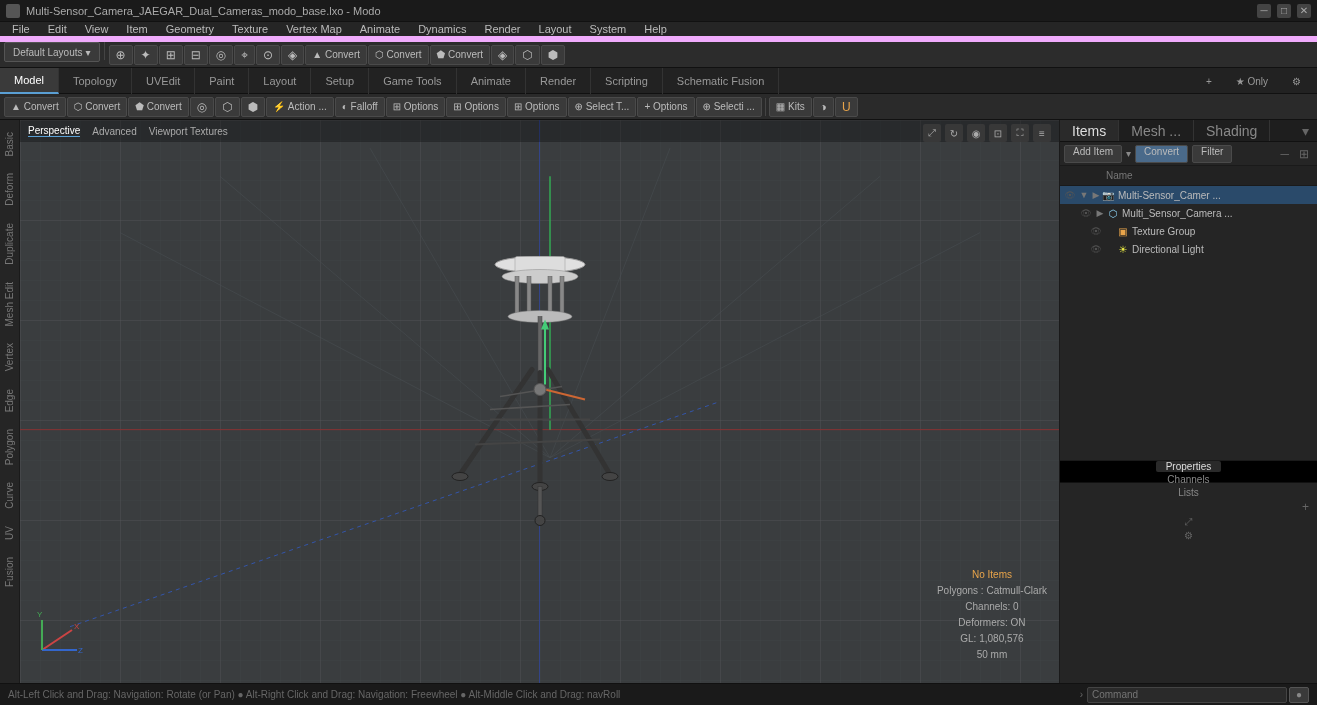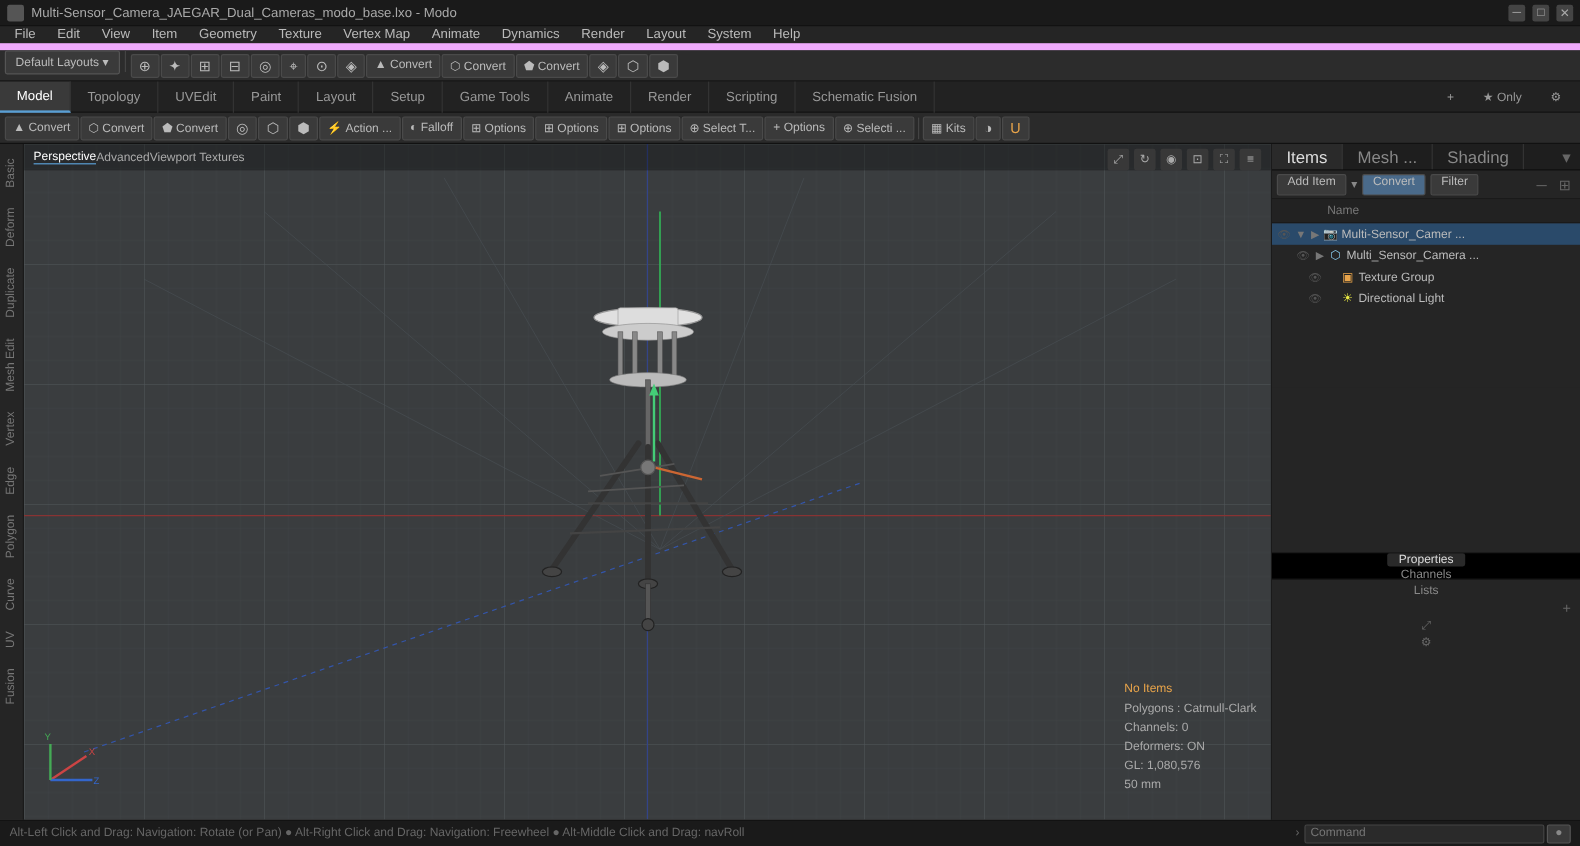--- a/index.html
+++ b/index.html
@@ -71,41 +71,41 @@
       font-size: 10px; color: #777; padding: 8px 3px; cursor: pointer;
       border-radius: 2px; white-space: nowrap;
     }
 
     
     #viewport {
       flex: 1; background: #3a3d3f; position: relative; overflow: hidden;
     }
     #viewport-header {
       position: absolute; top: 0; left: 0; right: 0; height: 22px;
-      display: flex; align-items: center; padding: 0 8px; gap: 0;
+      display: flex; align-items: center; padding: 0 8px; gap: 12px;
       background: rgba(0,0,0,0.3); z-index: 10;
     }
     .vp-tab { font-size: 10px; color: #aaa; cursor: pointer; }
     .vp-tab.active { color: #fff; border-bottom: 1px solid #5a9fd4; }
 
     #viewport-controls {
       position: absolute; top: 4px; right: 8px;
       display: flex; gap: 4px; z-index: 10;
     }
     .vp-ctrl { width: 18px; height: 18px; background: rgba(60,60,60,0.8); border-radius: 2px; display: flex; align-items: center; justify-content: center; font-size: 10px; color: #aaa; cursor: pointer; }
 
     
     #model-area {
       position: absolute; top: 50%; left: 50%; transform: translate(-50%, -55%);
       width: 300px; height: 350px; display: flex; align-items: center; justify-content: center;
     }
 
     
     #viewport-status {
-      position: absolute; bottom: 20px; right: 12px; text-align: left;
+      position: absolute; bottom: 20px; right: 12px; text-align: center;
       font-size: 10px; line-height: 1.6;
     }
     .status-warning { color: #e8a44a; }
     .status-normal { color: #aaa; }
 
     
     #axis-indicator {
       position: absolute; bottom: 20px; left: 12px;
       width: 50px; height: 50px;
     }

